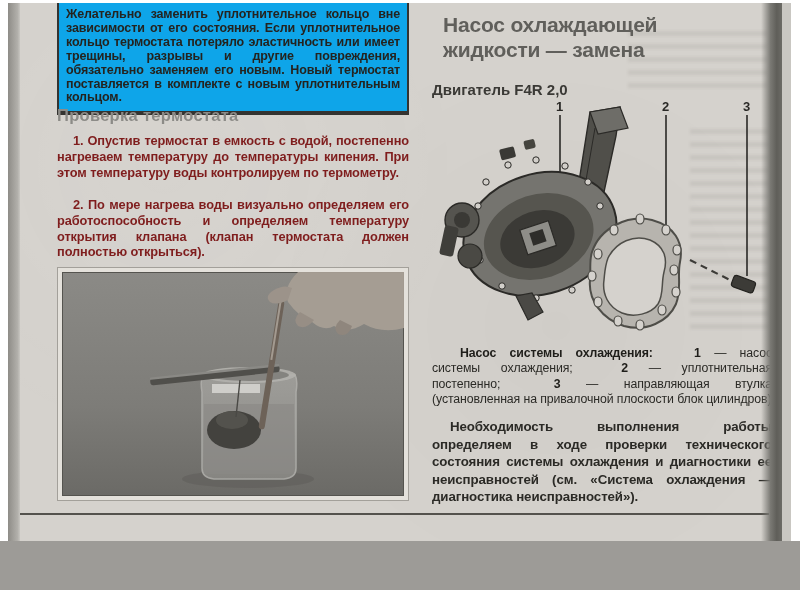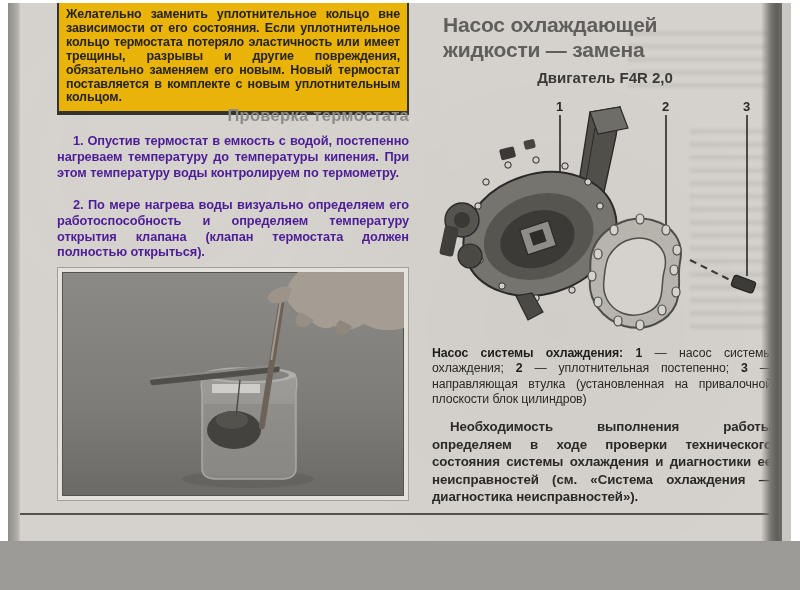--- a/index.html
+++ b/index.html
@@ -29,59 +29,59 @@
     position:absolute; inset:0; pointer-events:none; opacity:.5;
     background:
       radial-gradient(circle at 20% 30%, rgba(255,255,255,.06), transparent 40%),
       radial-gradient(circle at 70% 60%, rgba(0,0,0,.04), transparent 45%);
   }
   
   .left-col { position:absolute; left:49px; top:0; width:352px; }
   .note-block {
     position:absolute; top:-2px; left:0; width:352px;
     border:2px solid #343330; border-bottom-width:4px;
-    background:#eab308; padding:5px 7px 6px 7px;
+    background:#0ea5e9; padding:5px 7px 6px 7px;
     font-size:12.5px; line-height:13.9px; font-weight:bold;
     letter-spacing:-0.15px; color:#24231f; text-align:justify;
   }
   .section-heading {
-    position:absolute; top:103px; left:0; width:352px; text-align:right;
+    position:absolute; top:103px; left:0; width:352px; text-align:left;
     font-size:16.5px; font-weight:bold; color:#8c8b87; letter-spacing:.3px;
   }
   .step-para {
     position:absolute; left:0; width:352px;
     font-size:12.8px; line-height:15.8px; font-weight:bold;
-    letter-spacing:-0.1px; color:#4c1d95; text-align:justify; text-indent:16px;
+    letter-spacing:-0.1px; color:#7f1d1d; text-align:justify; text-indent:16px;
   }
   .step-1 { top:130px; }
   .step-2 { top:194px; }
   .photo-frame {
     position:absolute; top:264px; left:0; width:352px; height:234px;
     background:#e4e1db; border:1px solid #a3a09a; padding:4px;
   }
   .photo-frame svg { display:block; }
   
   .right-col { position:absolute; left:424px; top:0; width:346px; }
   .pump-title {
     position:absolute; top:9px; left:4px; width:270px;
     font-size:21px; line-height:25px; font-weight:bold; color:#605f5b;
     letter-spacing:-0.2px;
     margin-left:7px;
   }
   .pump-subtitle {
-    position:absolute; top:66px; left:0; width:346px; text-align:center;
+    position:absolute; top:78px; left:0; width:346px; text-align:left;
     font-size:15px; font-weight:bold; color:#3a3935;
   }
   .pump-illustration { position:absolute; top:95px; left:0; width:346px; height:244px; }
   .caption {
     position:absolute; top:343px; left:0; width:340px;
     font-size:12.3px; line-height:15.3px; color:#2b2a26; text-align:justify;
     letter-spacing:-0.1px;
   }
-  .caption b { color:#1f1e1a; }
+  .caption b { color:#1f1e1a;margin-left:28px; }
   .body-para {
     position:absolute; top:415px; left:0; width:340px;
     font-size:13.3px; line-height:17.5px; font-weight:bold; color:#2b2a26;
     text-align:justify; text-indent:18px; letter-spacing:-0.1px;
   }
   .hr-full {
     position:absolute; left:4px; right:22px; top:510px; height:2px;
     background:#54524d;
   }
   .ghost {

